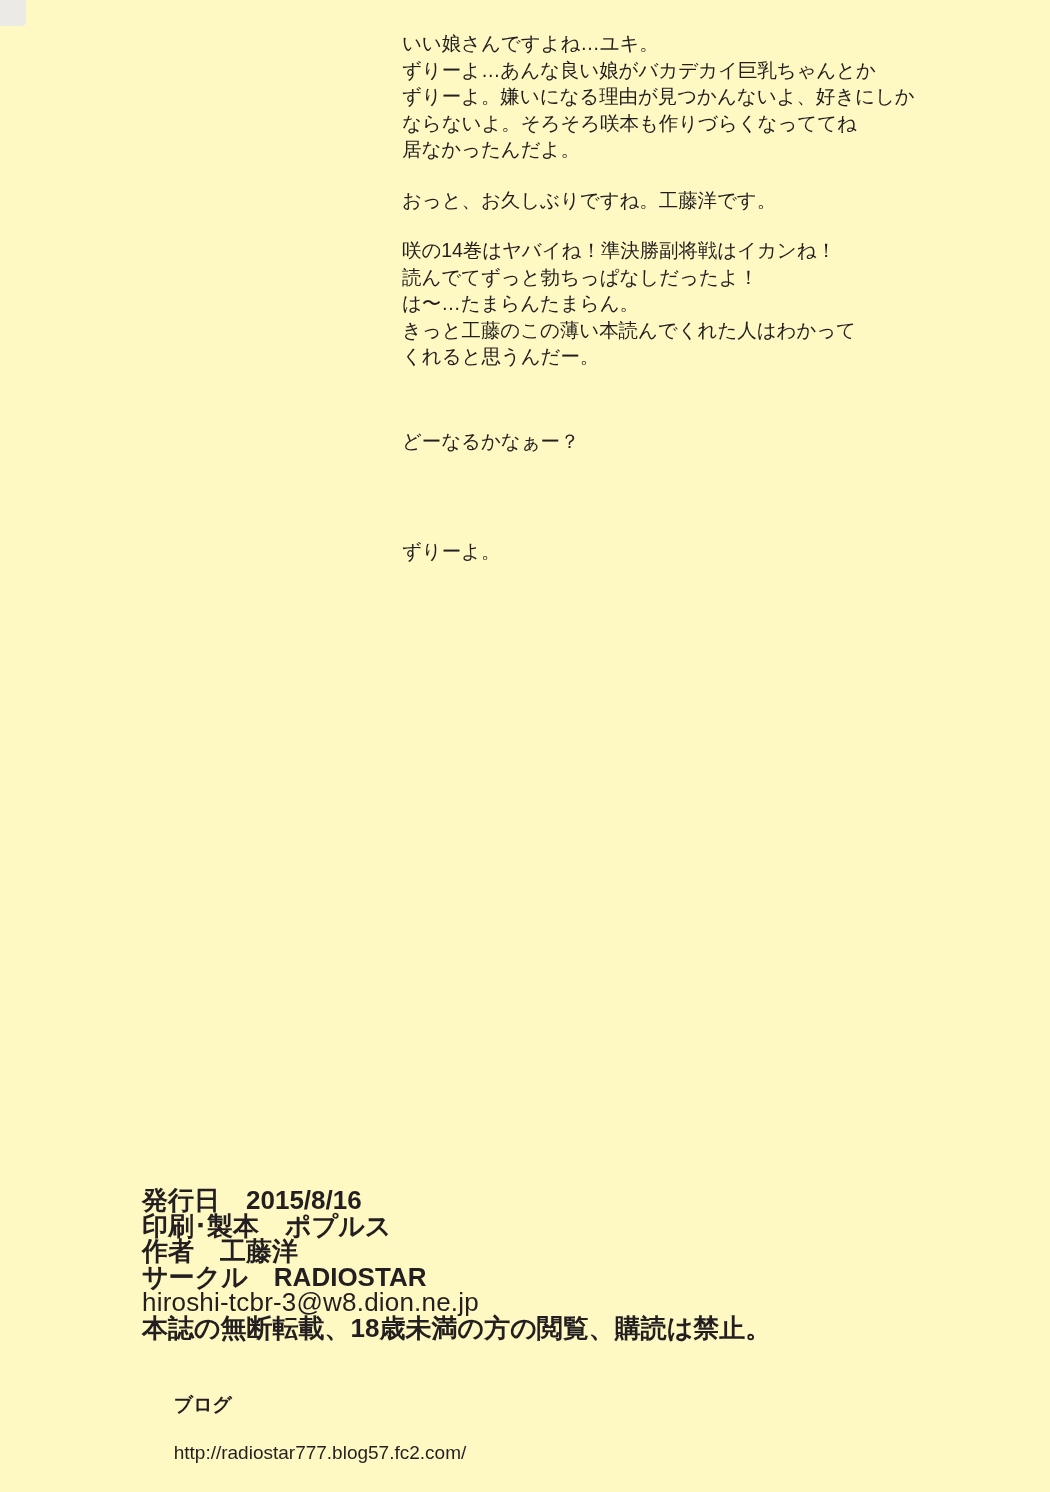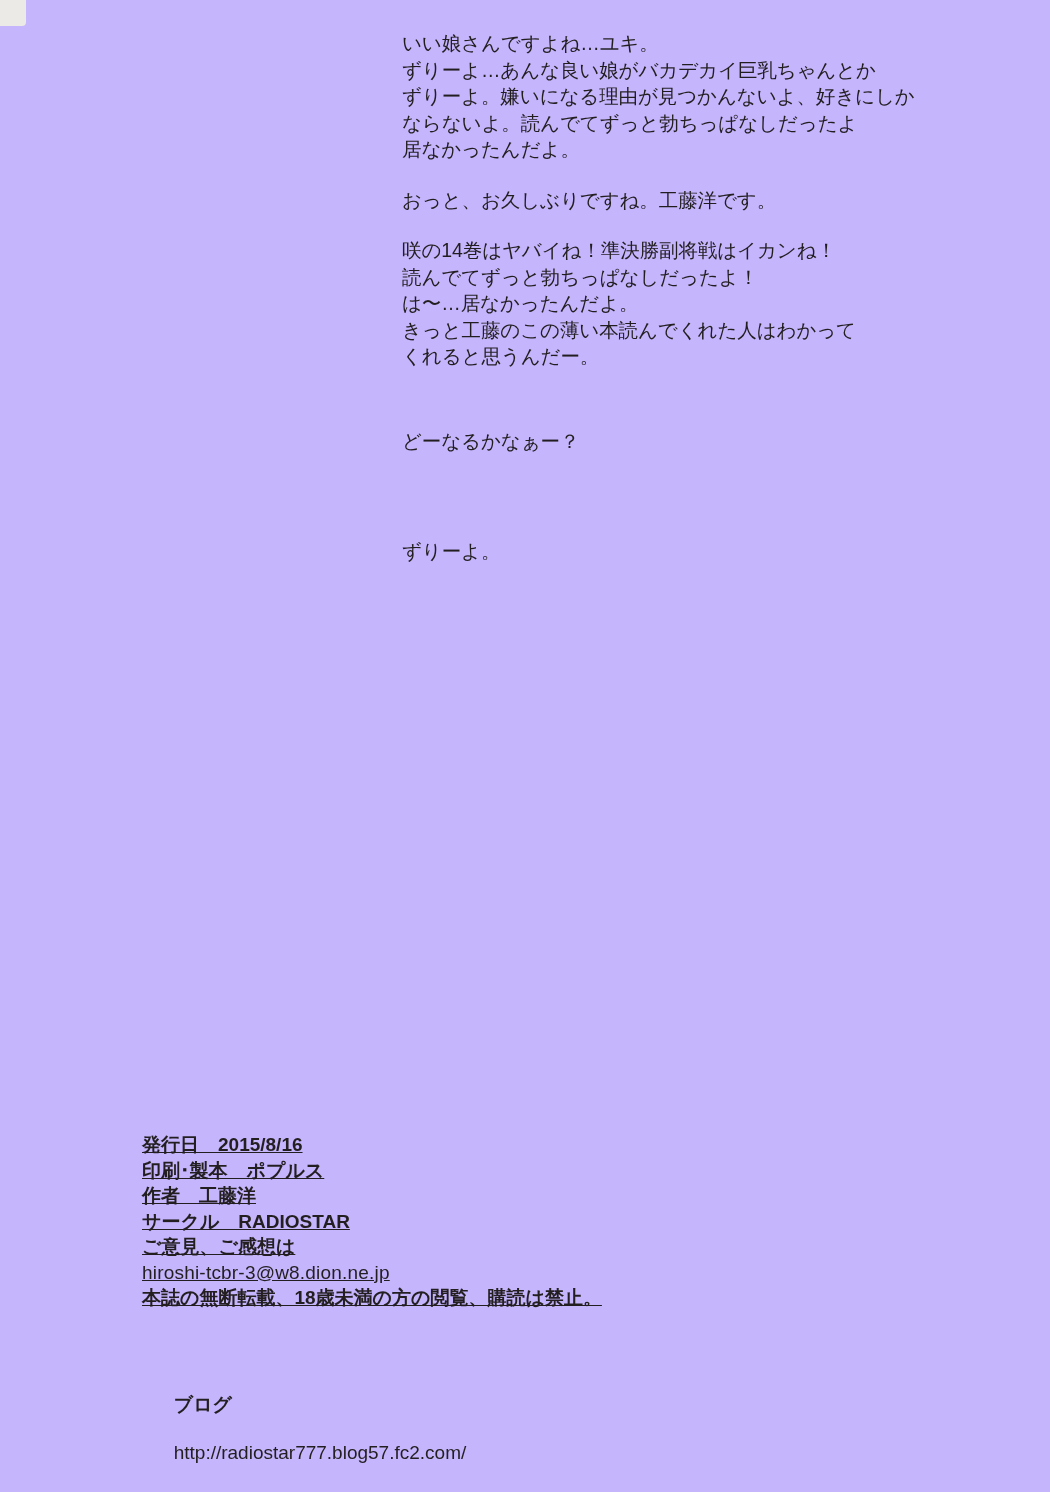--- a/index.html
+++ b/index.html
@@ -4,21 +4,21 @@
 <style>
   html, body {
     margin: 0;
     padding: 0;
     background: #ffffff;
   }
   .page {
     position: relative;
     width: 1050px;
     height: 1492px;
-    background: #c4b5fd;
+    background: #fef9c3;
     overflow: hidden;
     font-family: "Liberation Sans", "DejaVu Sans", sans-serif;
     color: #231f20;
   }
   
   .corner-smudge {
     position: absolute;
     left: 0;
     top: 0;
     width: 26px;
@@ -44,26 +44,25 @@
   }
   .afterword .blk.tight {
     margin-bottom: 0;
   }
   .gap-lg { height: 34px; }
   .gap-xl { height: 60px; }
 
   .colophon {
     position: absolute;
     left: 142px;
-    top: 1132px;
+    top: 1188px;
     width: 760px;
-    font-size: 19px;
+    font-size: 26px;
     line-height: 25.5px;
     color: #231f20;
-    text-decoration: underline;
   }
   .colophon .line {
     white-space: pre;
     font-weight: 700;
   }
   .colophon .line.mail {
     font-weight: 400;
     letter-spacing: 0.2px;
   }
   .colophon .notice {
@@ -93,32 +92,32 @@
 
 <div class="page">
 
   <div class="corner-smudge"></div>
 
   <div class="afterword">
     <div class="blk">
       <p>いい娘さんですよね…ユキ。</p>
       <p>ずりーよ…あんな良い娘がバカデカイ巨乳ちゃんとか</p>
       <p>ずりーよ。嫌いになる理由が見つかんないよ、好きにしか</p>
-      <p>ならないよ。読んでてずっと勃ちっぱなしだったよ</p>
+      <p>ならないよ。そろそろ咲本も作りづらくなっててね</p>
       <p>居なかったんだよ。</p>
     </div>
 
     <div class="blk">
       <p>おっと、お久しぶりですね。工藤洋です。</p>
     </div>
 
     <div class="blk">
       <p>咲の14巻はヤバイね！準決勝副将戦はイカンね！</p>
       <p>読んでてずっと勃ちっぱなしだったよ！</p>
-      <p>は〜…居なかったんだよ。</p>
+      <p>は〜…たまらんたまらん。</p>
       <p>きっと工藤のこの薄い本読んでくれた人はわかって</p>
       <p>くれると思うんだー。</p>
     </div>
 
     <div class="gap-lg"></div>
 
     <div class="blk">
       <p>どーなるかなぁー？</p>
     </div>
 
@@ -127,21 +126,20 @@
     <div class="blk tight">
       <p>ずりーよ。</p>
     </div>
   </div>
 
   <div class="colophon">
     <div class="line">発行日　2015/8/16</div>
     <div class="line">印刷･製本　ポプルス</div>
     <div class="line">作者　工藤洋</div>
     <div class="line">サークル　RADIOSTAR</div>
-    <div class="line">ご意見、ご感想は</div>
     <div class="line mail">hiroshi-tcbr-3@w8.dion.ne.jp</div>
     <div class="line notice">本誌の無断転載、18歳未満の方の閲覧、購読は禁止。</div>
   </div>
 
   <div class="links">
     <div class="link-row">
       <span class="lbl">ブログ</span>
       <span>  </span>
       <span>http://radiostar777.blog57.fc2.com/</span>
     </div>

